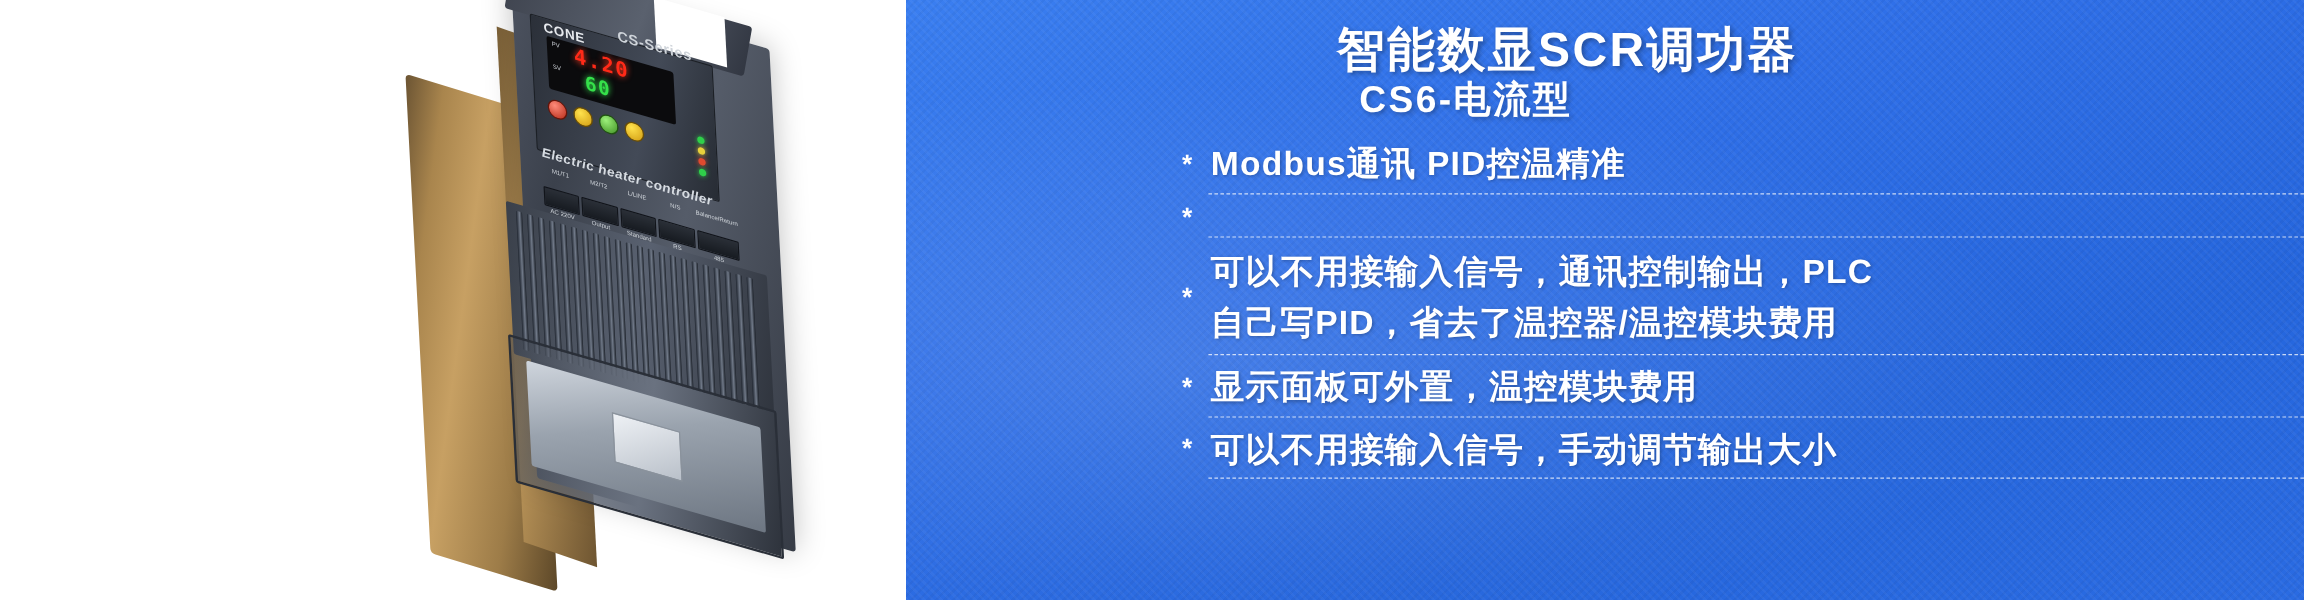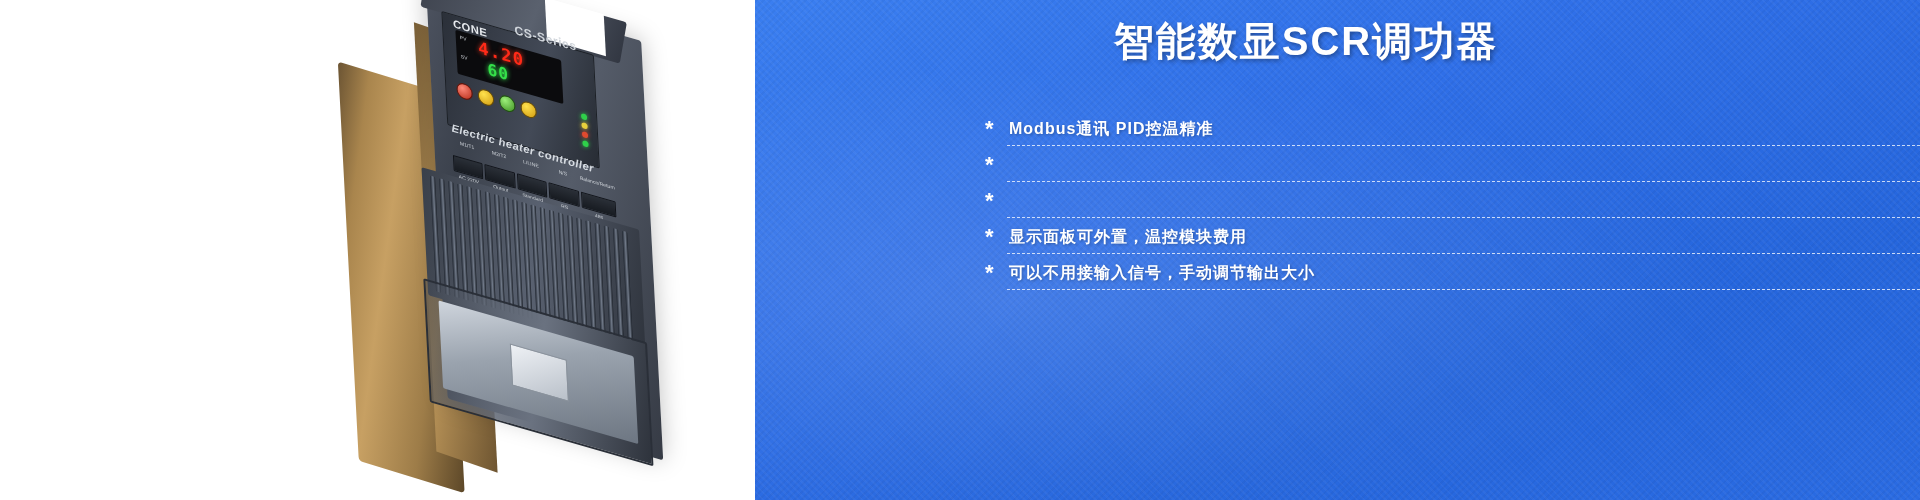--- a/index.html
+++ b/index.html
@@ -351,21 +351,21 @@
   .feature .star {
     flex: 0 0 auto;
     width: 24px;
     font-size: 22px;
     font-weight: bold;
     color: #ffffff;
     line-height: 1;
     text-align: left;
   }
   .feature .ftext {
-    font-size: 16px;
+    font-size: 28px;
     font-weight: bold;
     color: #ffffff;
     letter-spacing: 1px;
     line-height: 1.35;
     text-shadow: 1px 1px 3px rgba(0,0,0,.28);
     white-space: pre-line;
   }
   .feature .rule {
     position: absolute;
     left: 22px;
@@ -466,33 +466,36 @@
         </div>
       </div>
 
     </div>
   </div>
 
   <div class="info-pane">
     <div class="pane-sheen"></div>
 
     <div class="headline">智能数显SCR调功器</div>
+    <div class="subhead">CS6-电流型</div>
 
     <div class="features" id="feature-list">
         <div class="feature f1">
           <span class="star">*</span>
           <span class="ftext">Modbus通讯    PID控温精准</span>
           <span class="rule"></span>
         </div>
         <div class="feature f2">
           <span class="star">*</span>
           <span class="rule"></span>
         </div>
         <div class="feature f3 wide">
           <span class="star">*</span>
+          <span class="ftext">可以不用接输入信号，通讯控制输出，PLC
+自己写PID，省去了温控器/温控模块费用</span>
           <span class="rule"></span>
         </div>
         <div class="feature f4">
           <span class="star">*</span>
           <span class="ftext">显示面板可外置，温控模块费用</span>
           <span class="rule"></span>
         </div>
         <div class="feature f5">
           <span class="star">*</span>
           <span class="ftext">可以不用接输入信号，手动调节输出大小</span>

